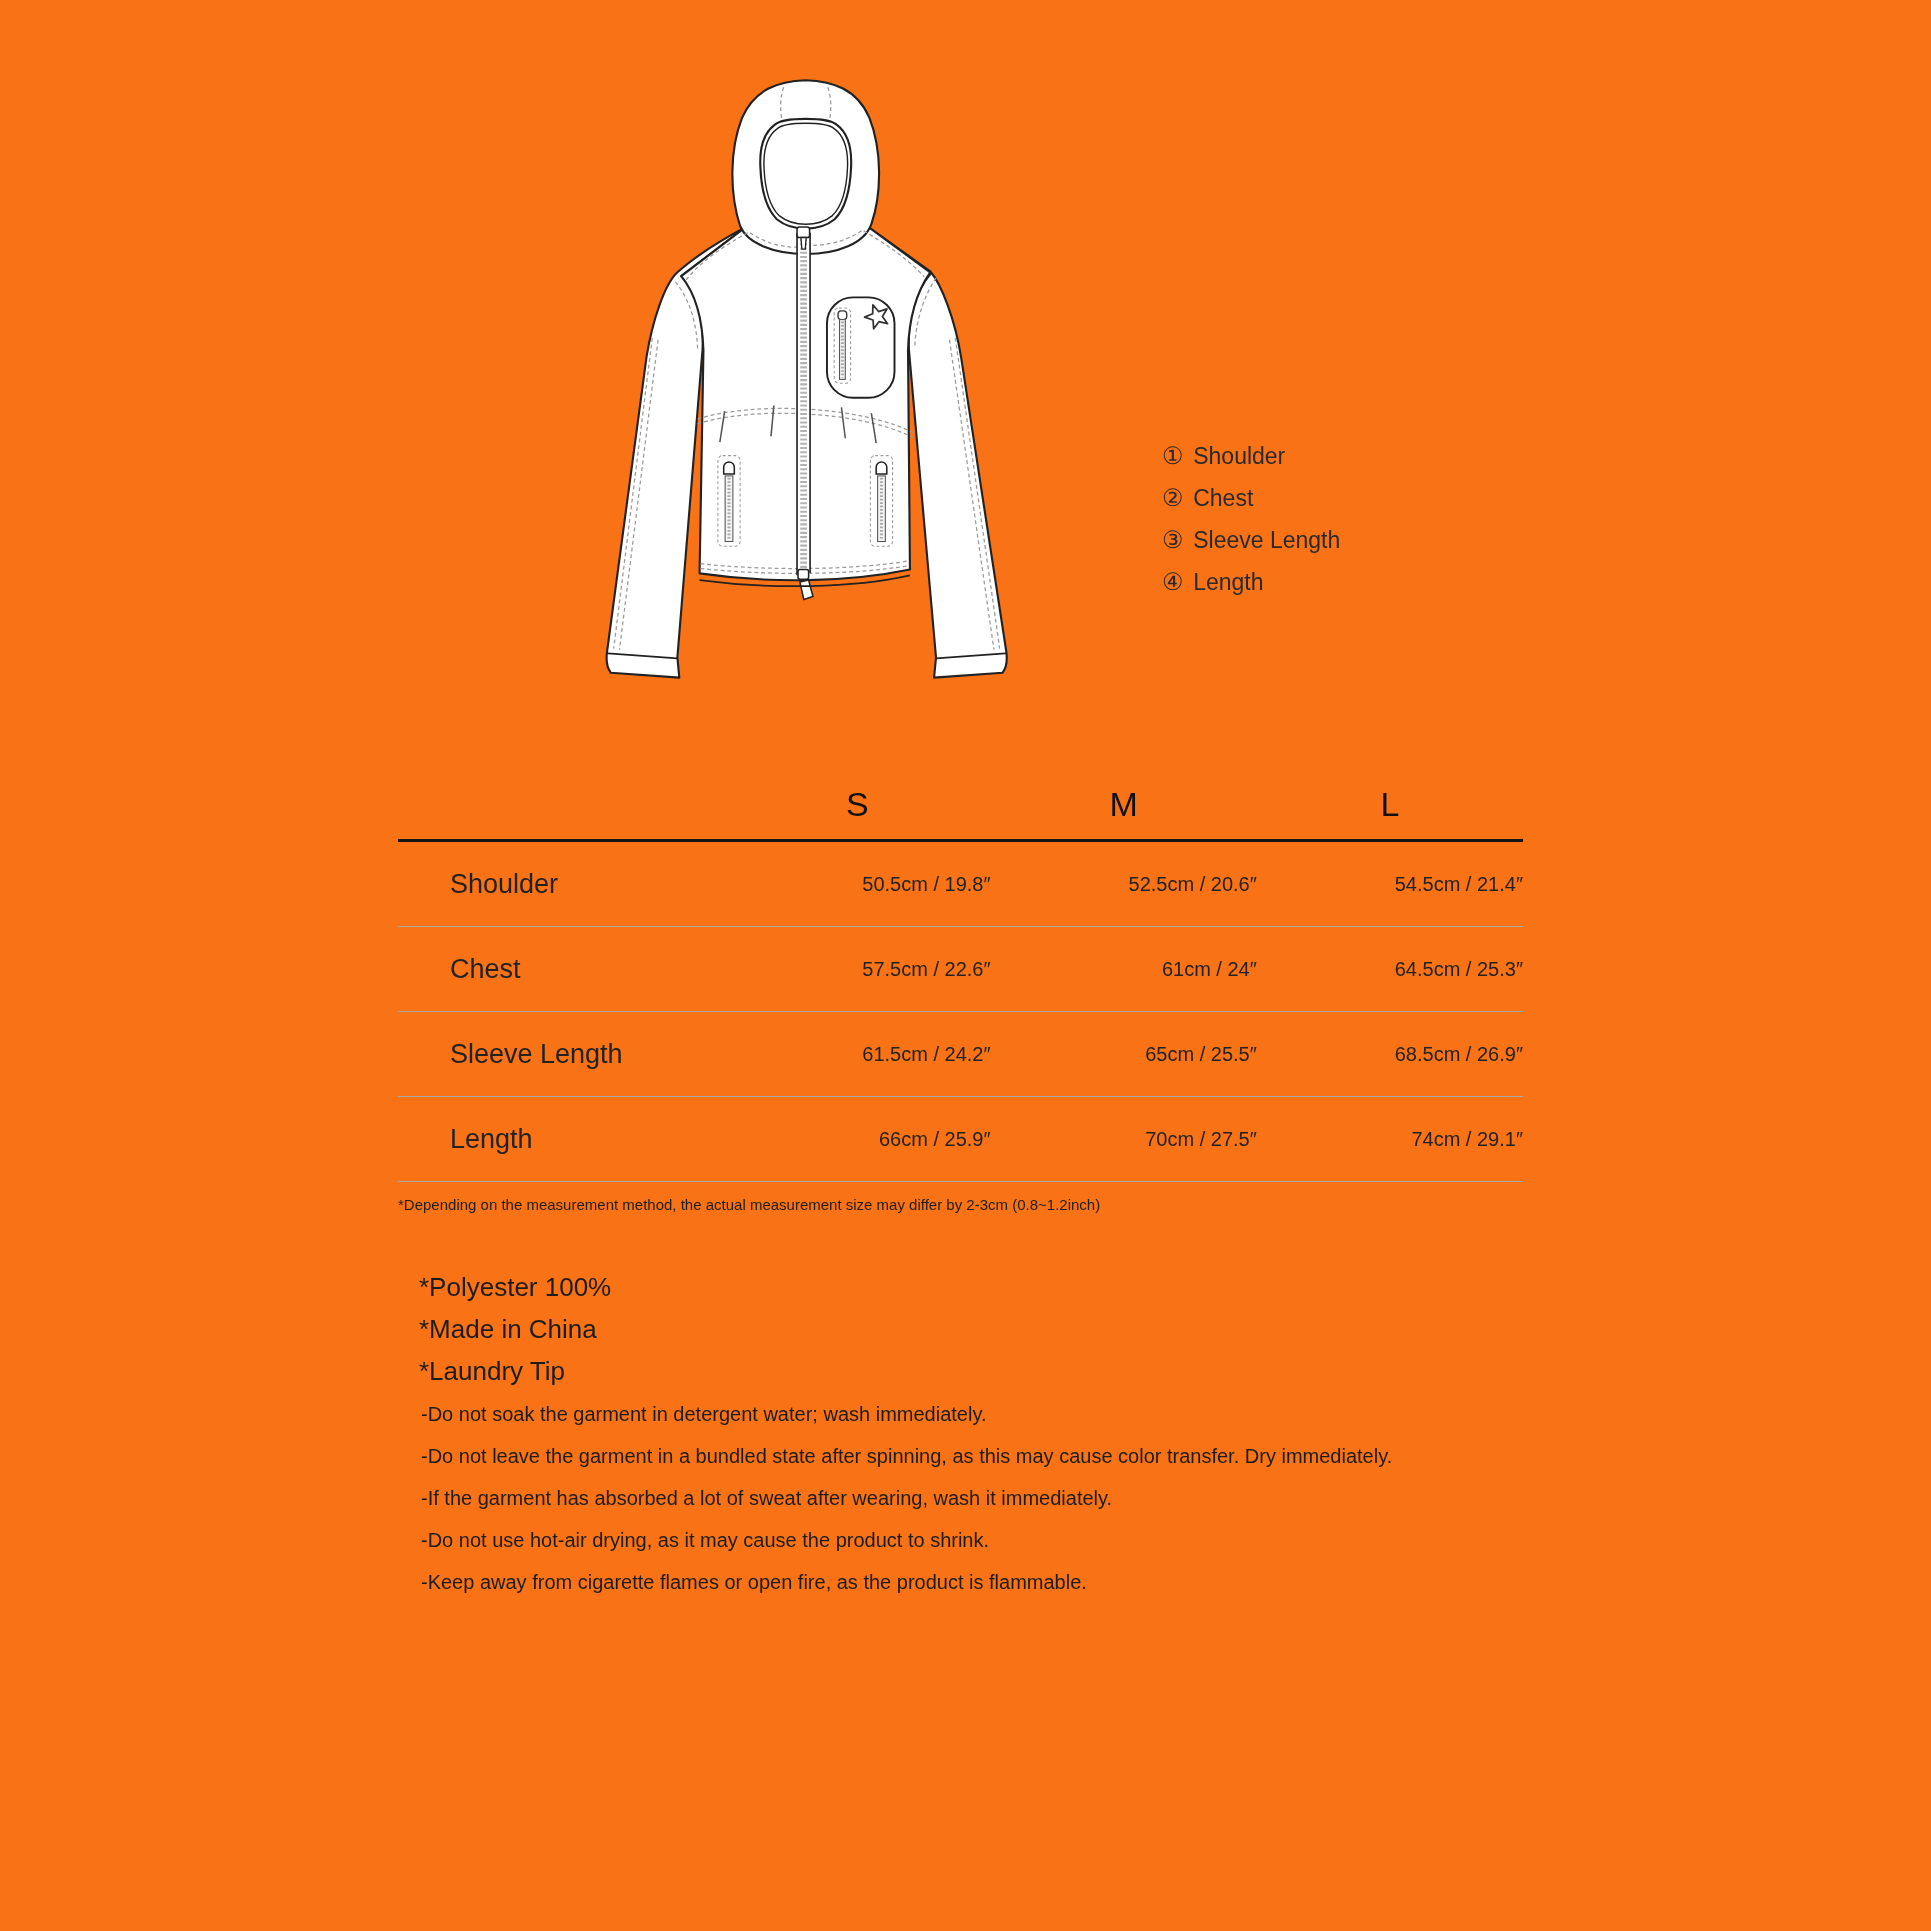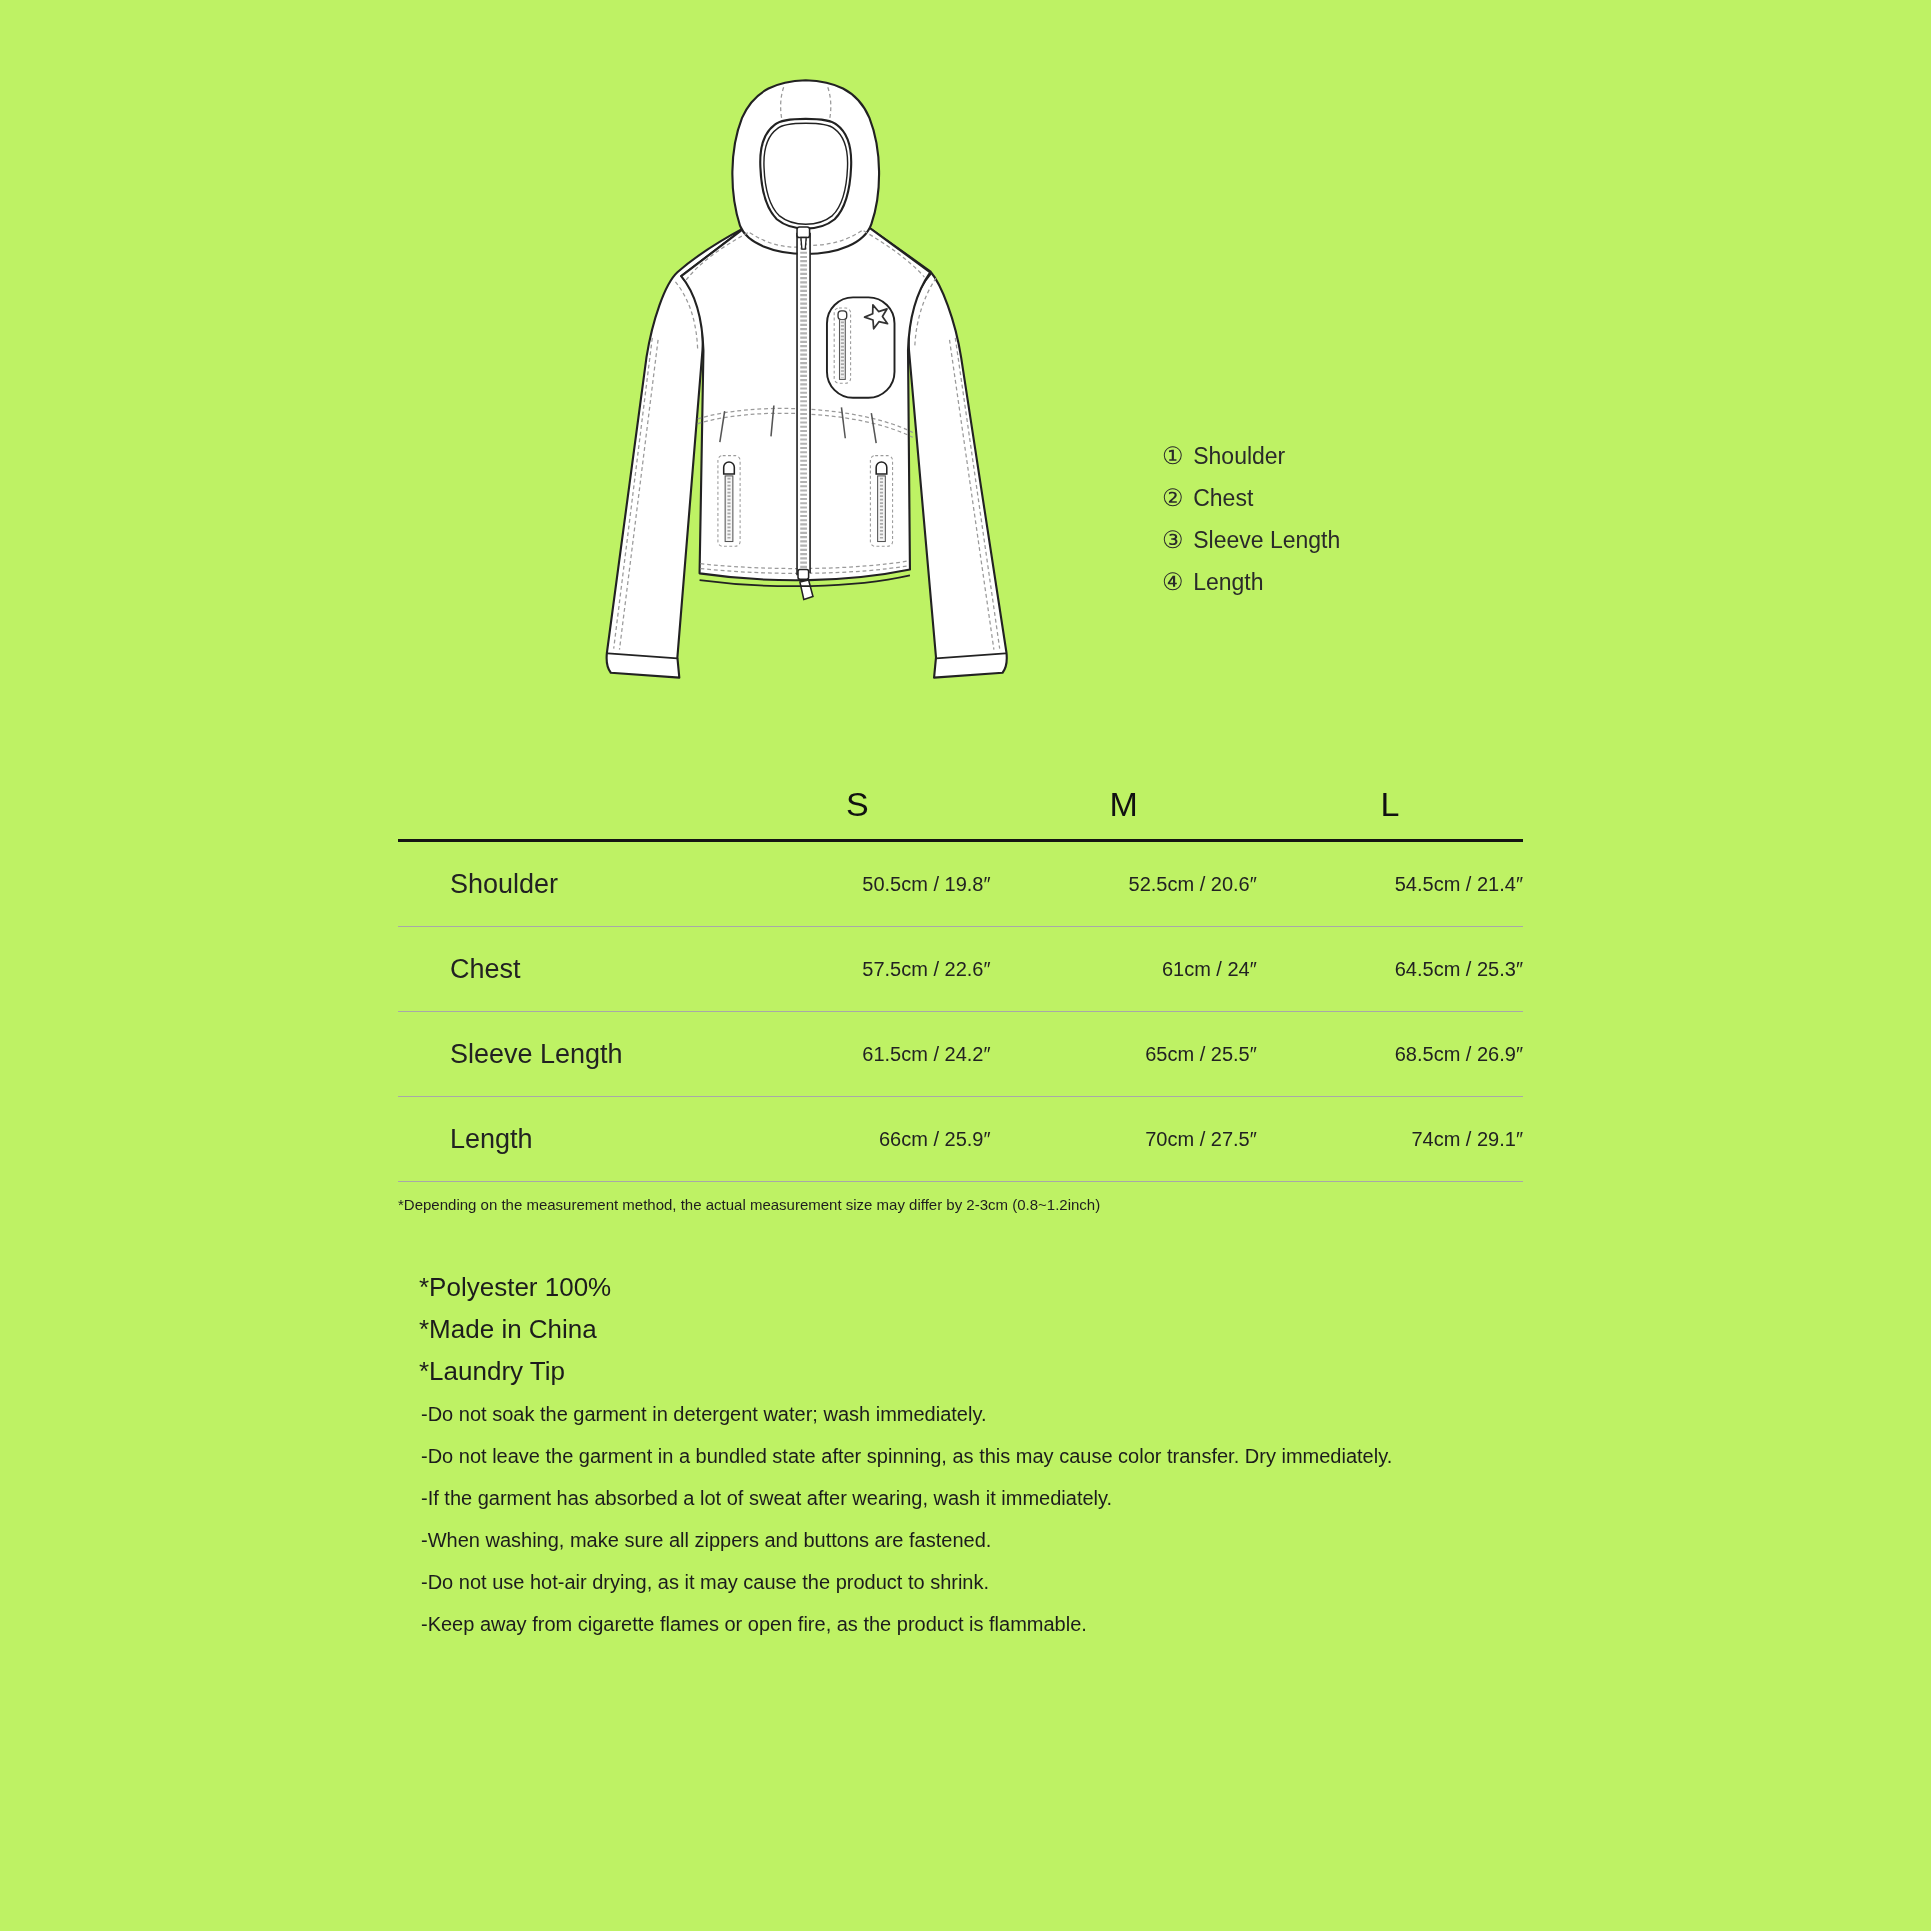--- a/index.html
+++ b/index.html
@@ -1,19 +1,19 @@
 <!DOCTYPE html>
 <html><head>
 <meta charset="utf-8">
 <style>
   html,body{margin:0;padding:0;background:#ffffff;}
   .page{
     position:relative;
     width:1931px;height:1931px;
-    background:#bef264;
+    background:#f97316;
     font-family:"Liberation Sans", sans-serif;
     color:#1e1e1e;
     overflow:hidden;
   }
   
   .jacket-wrap{position:absolute;left:550px;top:58px;width:579px;height:637px;}
   
   .legend{position:absolute;left:1162px;top:435px;}
   .legend-item{height:42px;line-height:42px;font-size:23px;color:#2a2a2a;white-space:nowrap;}
   .legend-item .num{font-size:24px;margin-right:9.7px;color:#2a2a2a;}
@@ -186,19 +186,18 @@
   <div class="product-info">
     <div class="info-line">*Polyester 100%</div>
     <div class="info-line">*Made in China</div>
     <div class="info-line">*Laundry Tip</div>
   </div>
 
   <div class="care-list">
     <div class="care-line">-Do not soak the garment in detergent water; wash immediately.</div>
     <div class="care-line">-Do not leave the garment in a bundled state after spinning, as this may cause color transfer. Dry immediately.</div>
     <div class="care-line">-If the garment has absorbed a lot of sweat after wearing, wash it immediately.</div>
-    <div class="care-line">-When washing, make sure all zippers and buttons are fastened.</div>
     <div class="care-line">-Do not use hot-air drying, as it may cause the product to shrink.</div>
     <div class="care-line">-Keep away from cigarette flames or open fire, as the product is flammable.</div>
   </div>
 
 </div>
 
 
 </body></html>

